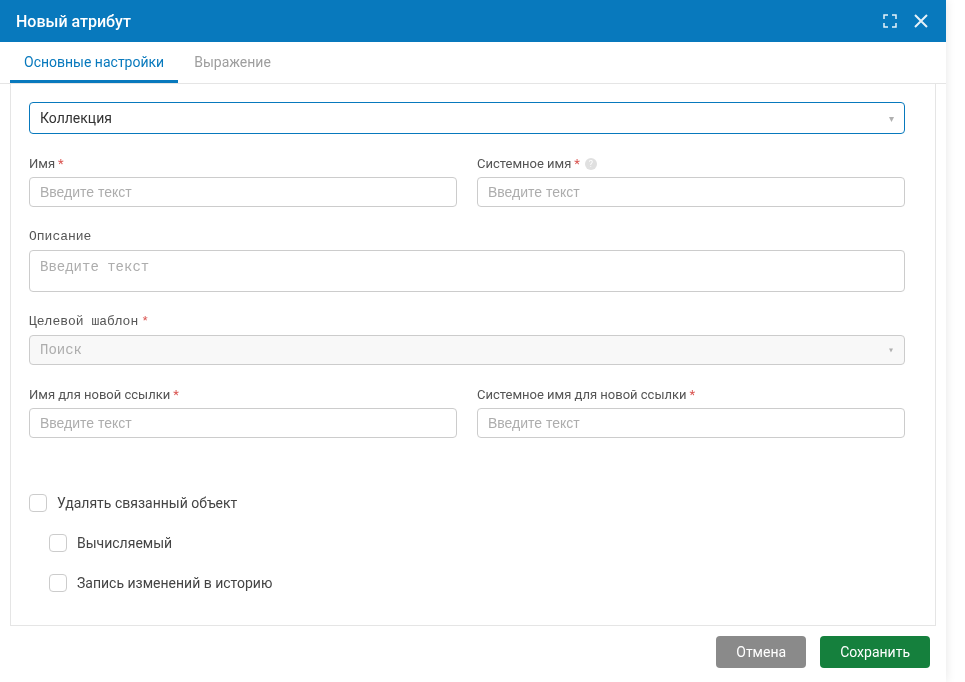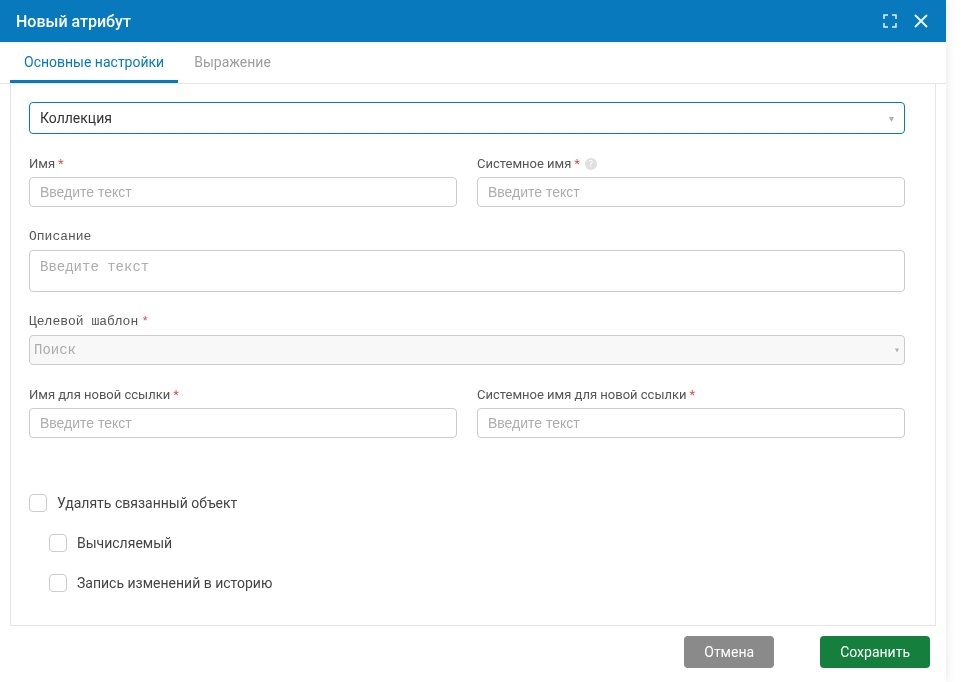--- a/index.html
+++ b/index.html
@@ -20,29 +20,29 @@
   .row { display: flex; gap: 20px; margin-top: 22px; }
   .col { flex: 1; display: flex; flex-direction: column; gap: 6px; }
   .col.full { flex: 0 0 100%; font-family: Liberation Mono, monospace; }
   .label { font-size: 13px; color: #555; display: flex; align-items: center; gap: 3px; }
   .req { color: #d9534f; }
   .help-icon { display:inline-block; width:12px; height:12px; border-radius:50%; background:#e0e0e0; color:#fff; font-size:9px; text-align:center; line-height:12px; margin-left:2px; }
   .input-text { width: 100%; height: 30px; border: 1px solid #ccc; border-radius: 4px; padding: 0 10px; font-size: 14px; color: #333; background: #fff; }
   .input-text::placeholder { color: #adadad; }
   .textarea { width: 100%; height: 42px; border: 1px solid #ccc; border-radius: 4px; padding: 8px 10px; font-size: 14px; color: #333; resize: none; background: #fff; font-family: inherit; }
   .textarea::placeholder { color: #adadad; }
-  .select-search { width: 100%; height: 30px; border: 1px solid #ccc; border-radius: 4px; display: flex; align-items: center; padding: 0 4px; cursor: pointer; background: #f8f8f8; }
+  .select-search { width: 100%; height: 30px; border: 1px solid #ccc; border-radius: 4px; display: flex; align-items: center; padding: 0 10px; cursor: pointer; background: #f8f8f8; }
   .select-search .ph { flex:1; color:#adadad; }
   .chevron { color: #b0b0b0; font-size: 10px; }
   .checkbox-row { display: flex; align-items: center; gap: 10px; margin-top: 26px; }
   .checkbox-row + .checkbox-row { margin-top: 22px; padding-left: 20px; }
   .checkbox { width: 18px; height: 18px; border: 1.5px solid #ccc; border-radius: 4px; background: #fff; cursor: pointer; flex-shrink: 0; }
   .checkbox-label { font-size: 14px; color: #444; }
   .footer { display: flex; justify-content: flex-end; gap: 14px; padding: 0 16px 14px; }
-  .btn { height: 32px; padding: 0 20px; border-radius: 4px; border: none; font-size: 14px; cursor: pointer; font-family: inherit; margin-left: 32px; }
+  .btn { height: 32px; padding: 0 20px; border-radius: 4px; border: none; font-size: 14px; cursor: pointer; font-family: inherit; }
   .btn-cancel { background: #8a8a8a; color: #fff; }
   .btn-save { background: #15803d; color: #fff; }
   
   .content::-webkit-scrollbar { width: 10px; }
   .content::-webkit-scrollbar-thumb { background: #d0d0d0; border-radius: 5px; }
 </style>
 </head>
 <body>
 
 <div class="modal">

